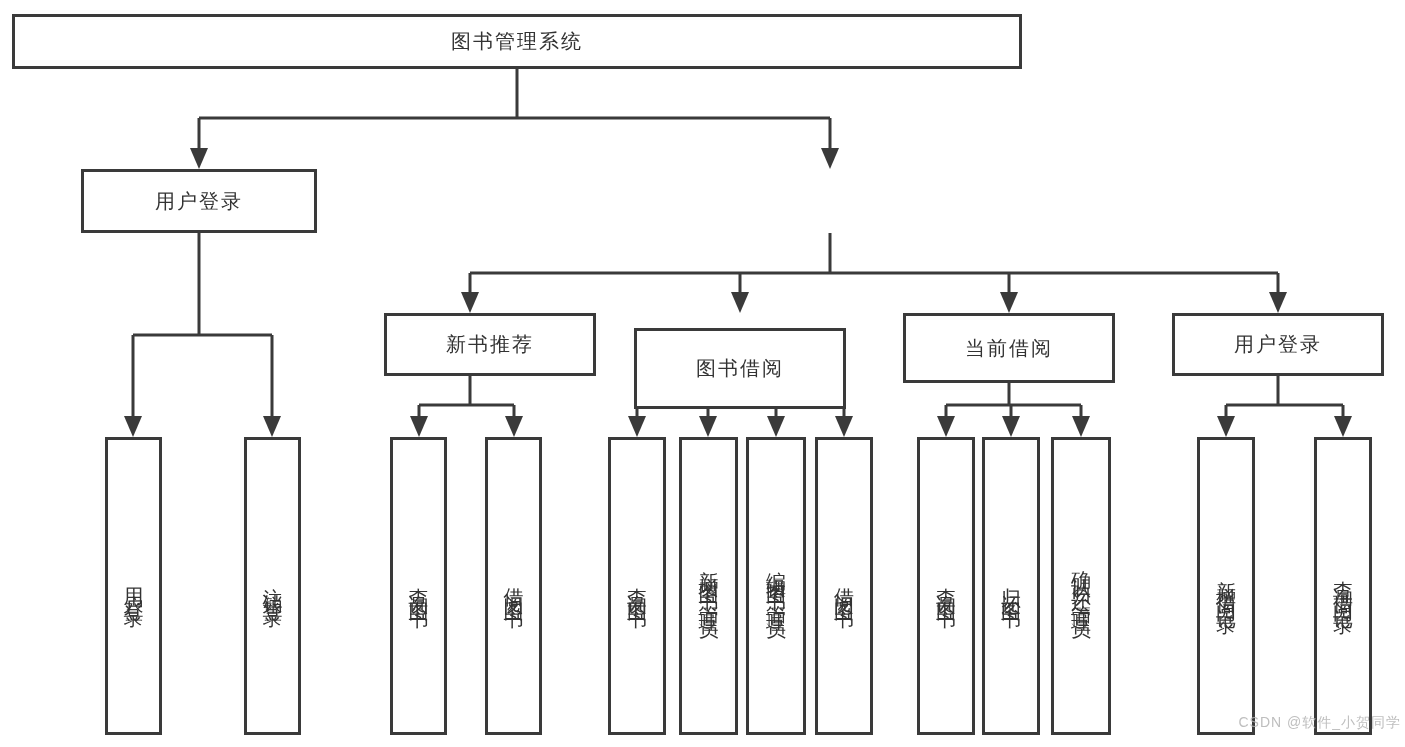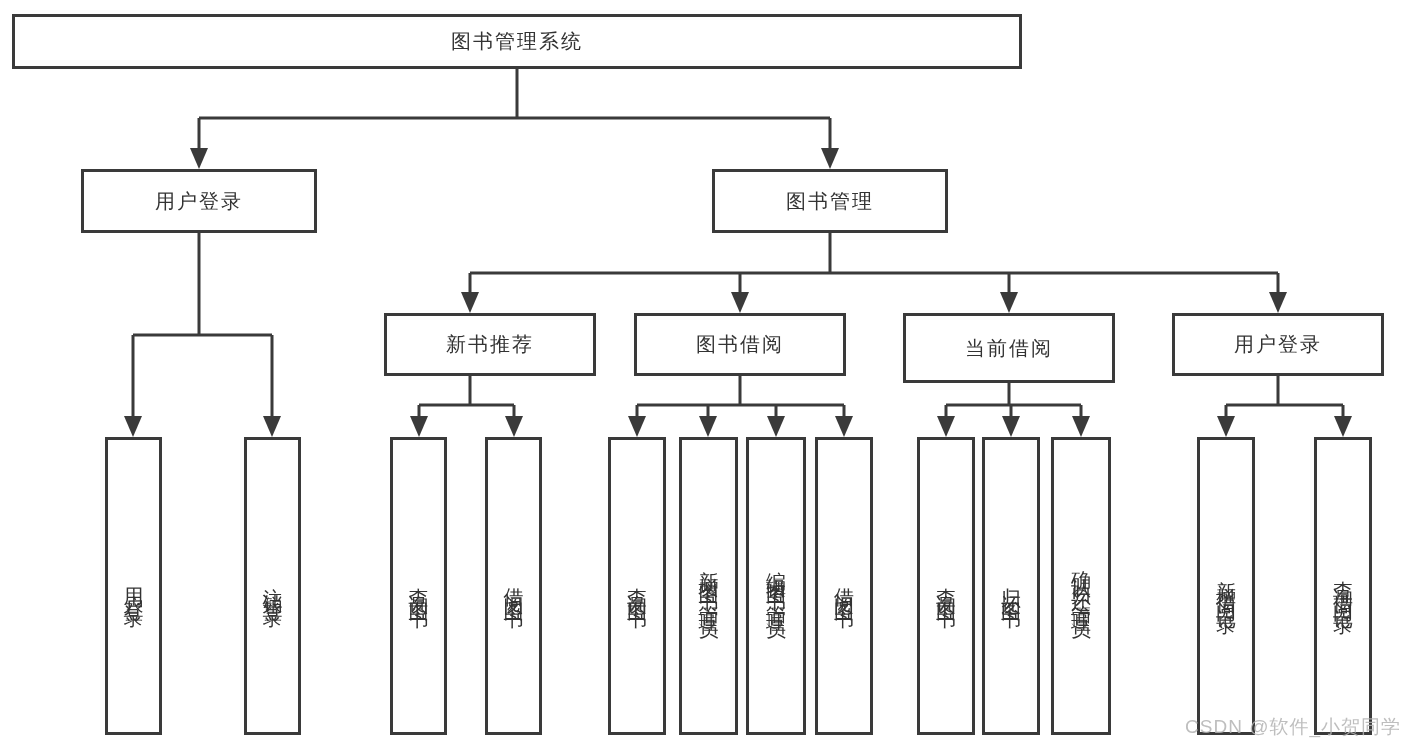--- a/index.html
+++ b/index.html
@@ -32,21 +32,21 @@
     text-orientation:mixed;
     font-size:20px;
     letter-spacing:7px;
     line-height:1.15;
     color:#333333;
   }
   .watermark{
     position:absolute;
     right:4px;
     top:714px;
-    font-size:19px;
+    font-size:14px;
     letter-spacing:1px;
     color:#b3b3b3;
     opacity:0.85;
     z-index:3;
     white-space:nowrap;
   }
 </style>
 </head>
 <body>
 
@@ -84,28 +84,25 @@
     </g>
   </svg>
 
   <div class="box hbox" style="left:12px;top:14px;width:1010px;height:55px">
     <span>图书管理系统</span>
   </div>
 
   <div class="box hbox" style="left:81px;top:169px;width:236px;height:64px">
     <span>用户登录</span>
   </div>
-  <div class="box hbox" style="left:712px;top:169px;width:236px;height:64px">
-    <span>图书管理</span>
-  </div>
 
   <div class="box hbox" style="left:384px;top:313px;width:212px;height:63px">
     <span>新书推荐</span>
   </div>
-  <div class="box hbox" style="left:634px;top:313px;width:212px;height:63px">
+  <div class="box hbox" style="left:634px;top:328px;width:212px;height:81px">
     <span>图书借阅</span>
   </div>
   <div class="box hbox" style="left:903px;top:313px;width:212px;height:70px">
     <span>当前借阅</span>
   </div>
   <div class="box hbox" style="left:1172px;top:313px;width:212px;height:63px">
     <span>用户登录</span>
   </div>
 
   <div class="box vbox" style="left:105px;top:437px;width:57px;height:298px">

